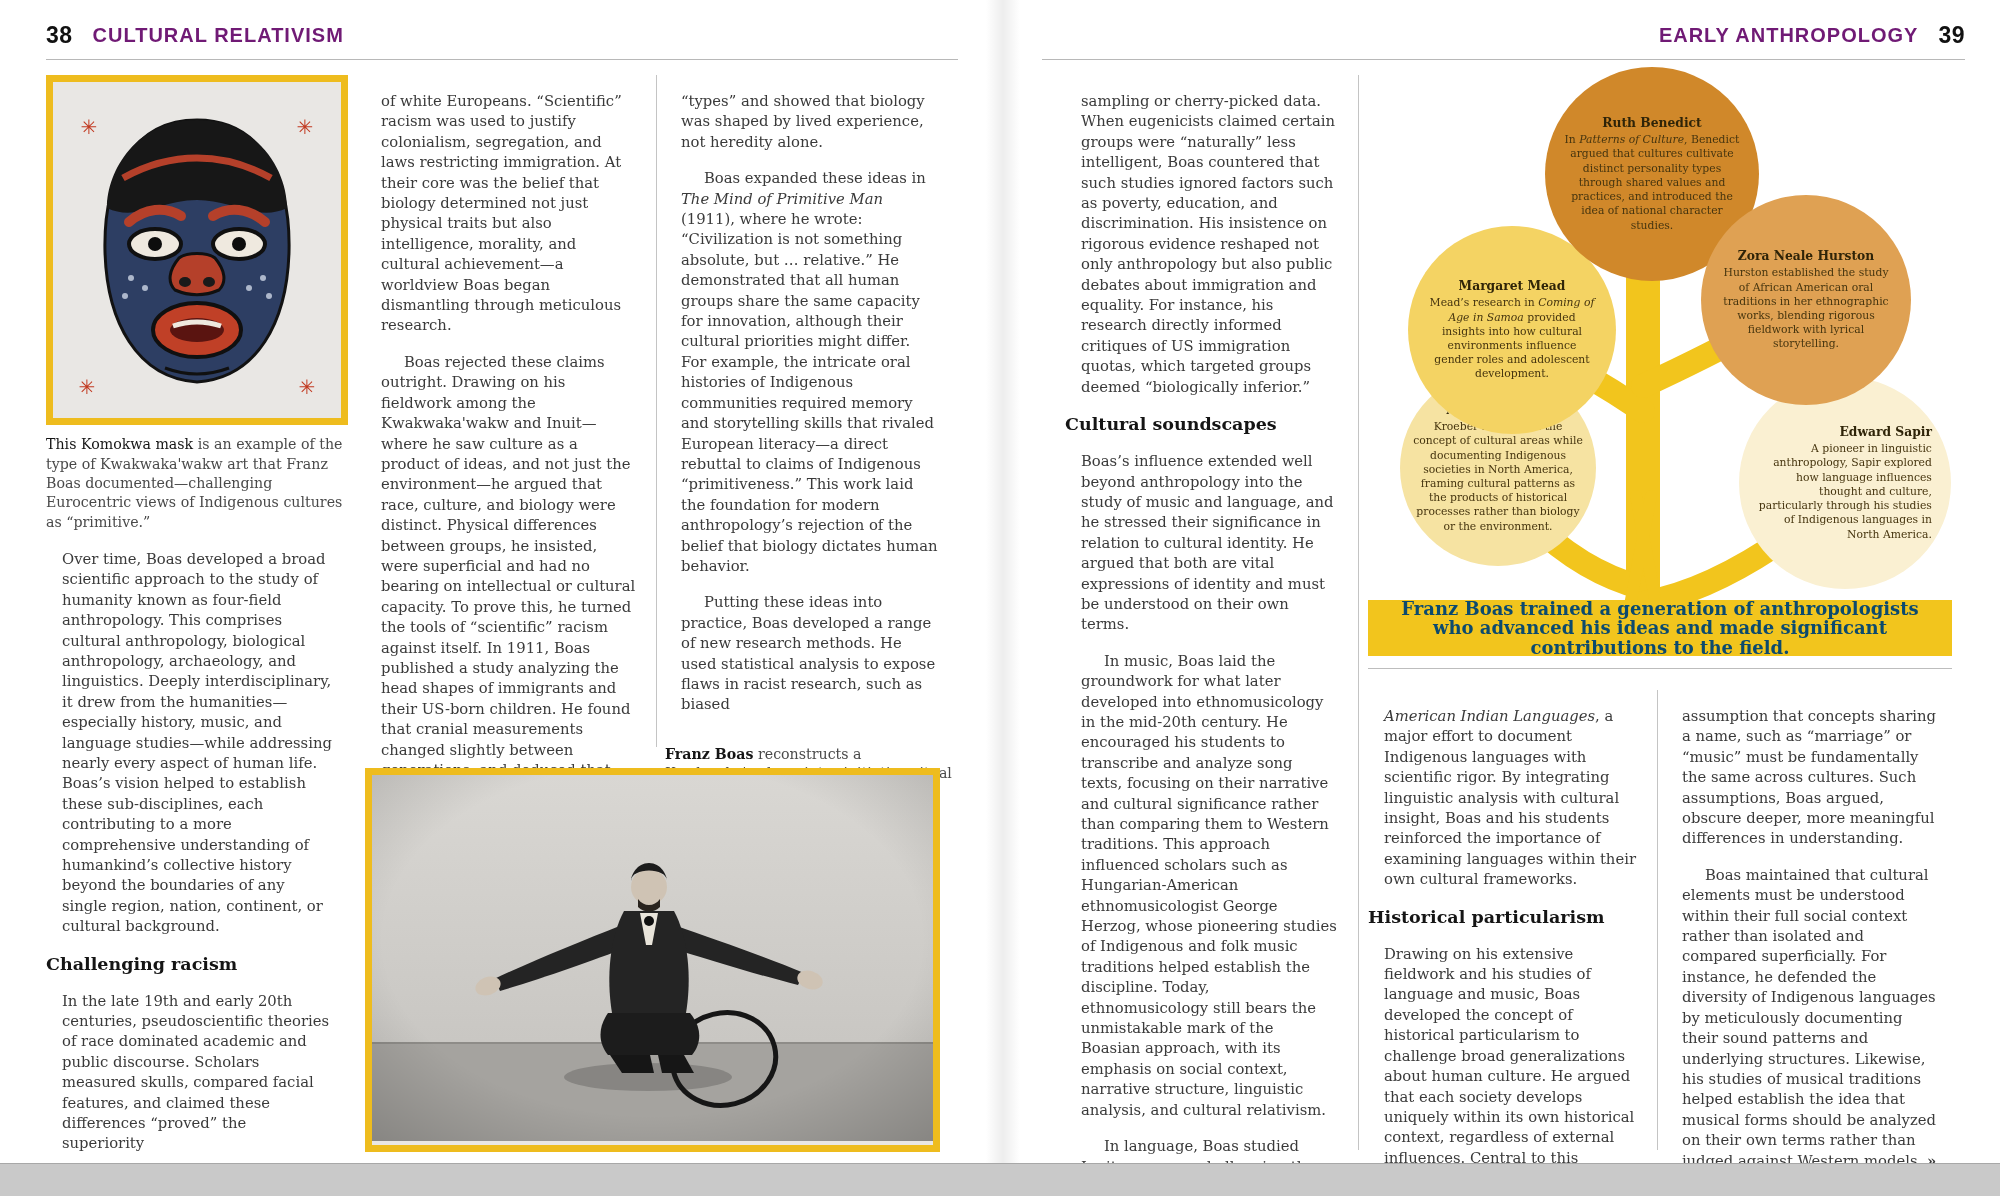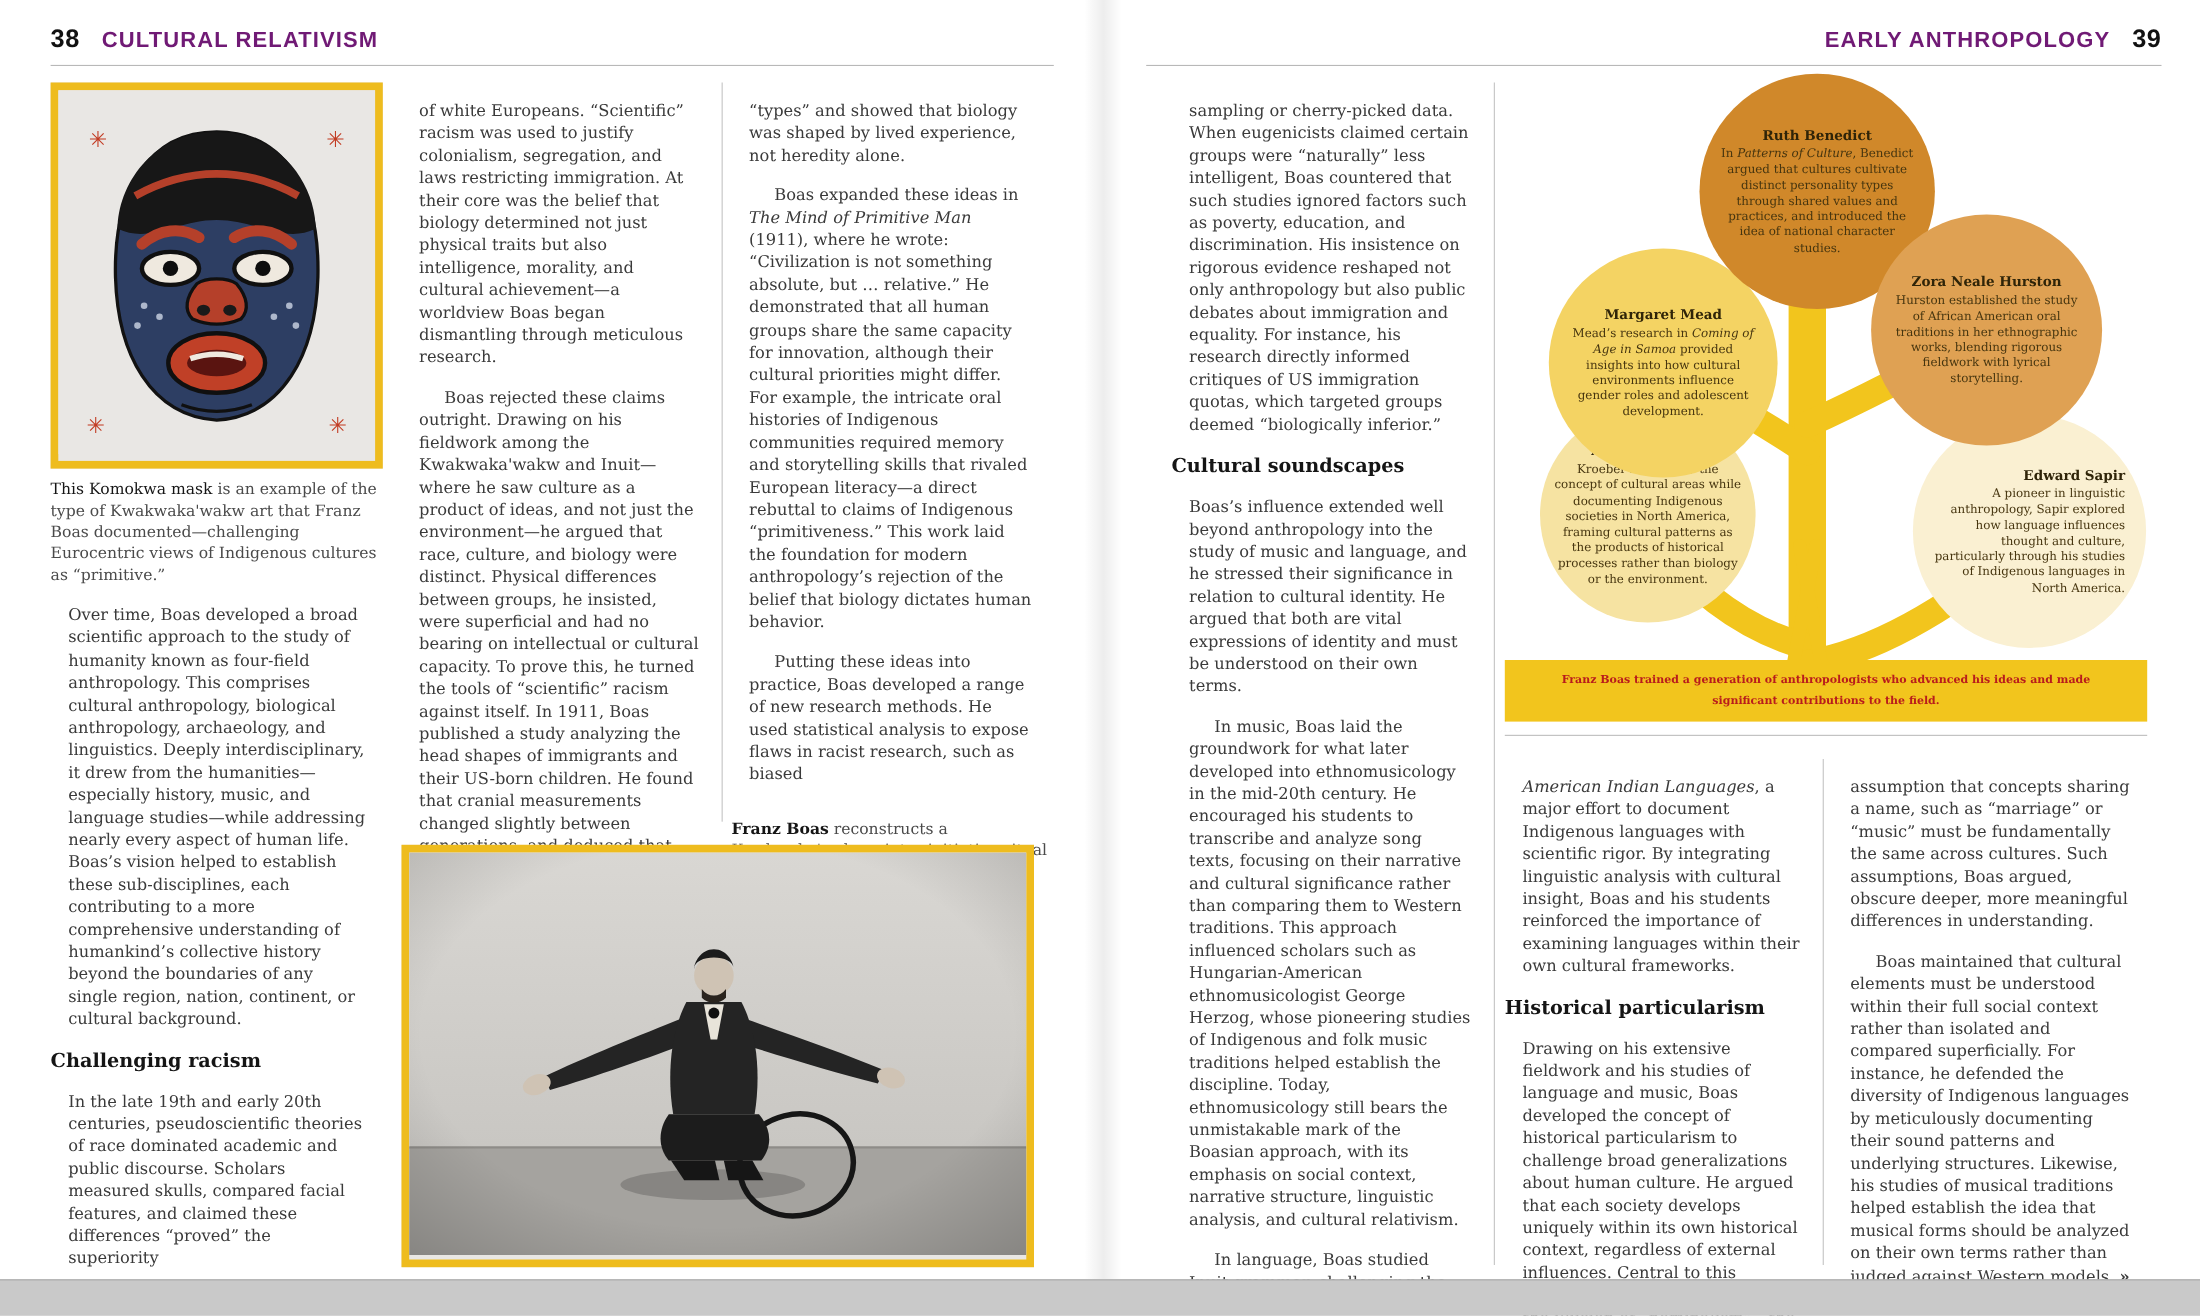--- a/index.html
+++ b/index.html
@@ -1,21 +1,21 @@
 <!DOCTYPE html>
 <html><head>
 <meta charset="utf-8">
 <style>
   * { margin:0; padding:0; box-sizing:border-box; }
   html,body { background:#b9b9b9; }
   body { width:2000px; height:1196px; font-family:"DejaVu Serif", serif; color:#333; }
   .spread { position:relative; width:2000px; height:1196px; background:#ffffff; overflow:hidden; }
 
   
-  .pagehead { position:absolute; top:22px; display:flex; align-items:flex-end; gap:20px;
+  .pagehead { position:absolute; top:22px; display:flex; align-items:center; gap:20px;
               font-family:"Liberation Sans", sans-serif; font-weight:bold; }
   .pagehead .num { font-size:23px; color:#111; letter-spacing:0.5px; }
   .pagehead .title { font-size:20px; color:#701a75; letter-spacing:1px; }
   .headrule { position:absolute; top:59px; height:1px; background:#b8b8b8; }
 
   
   .col { position:absolute; top:75px; font-size:14.8px; line-height:20.4px; color:#3a3a3a; text-align:left; }
   .col p { margin:16px; }
   .ind { text-indent:1.55em; }
   h3.subhead { font-size:17.5px; line-height:22px; color:#151515; margin-top:16px; margin-bottom:5px; font-weight:bold; }
@@ -36,21 +36,21 @@
 
   
   .diagram { position:absolute; left:1368px; top:66px; width:588px; height:600px; }
   .tree-svg { position:absolute; left:0; top:0; }
   .circle { position:absolute; border-radius:50%; display:flex; align-items:center; justify-content:center; text-align:center; }
   .circle-inner { width:82%; color:#46350f; }
   .circle-inner .cname { font-weight:bold; font-size:12.3px; line-height:15px; color:#2f2408; margin-bottom:3px; }
   .circle-inner .cdesc { font-size:10.8px; line-height:14.2px; }
   .diagram-box { position:absolute; left:1368px; top:600px; width:584px; height:56px;
                  display:flex; align-items:center; justify-content:center; text-align:center; }
-  .diagram-box .boxtext { font-weight:bold; font-size:10px; line-height:19.5px; color:#b91c1c; width:92%; }
+  .diagram-box .boxtext { font-weight:bold; font-size:18px; line-height:19.5px; color:#0c4a6e; width:92%; }
   .diagram-rule { position:absolute; left:1368px; top:668px; width:584px; height:1px; background:#bdbdbd; }
 
   
   .mask-figure { width:302px; }
   .photo-figure { position:absolute; left:365px; top:768px; }
 
   
   .bottom-band { position:absolute; left:0; bottom:0; width:2000px; height:33px; background:#c9c9c9; border-top:1px solid #a8a8a8; }
 </style>
 </head>

